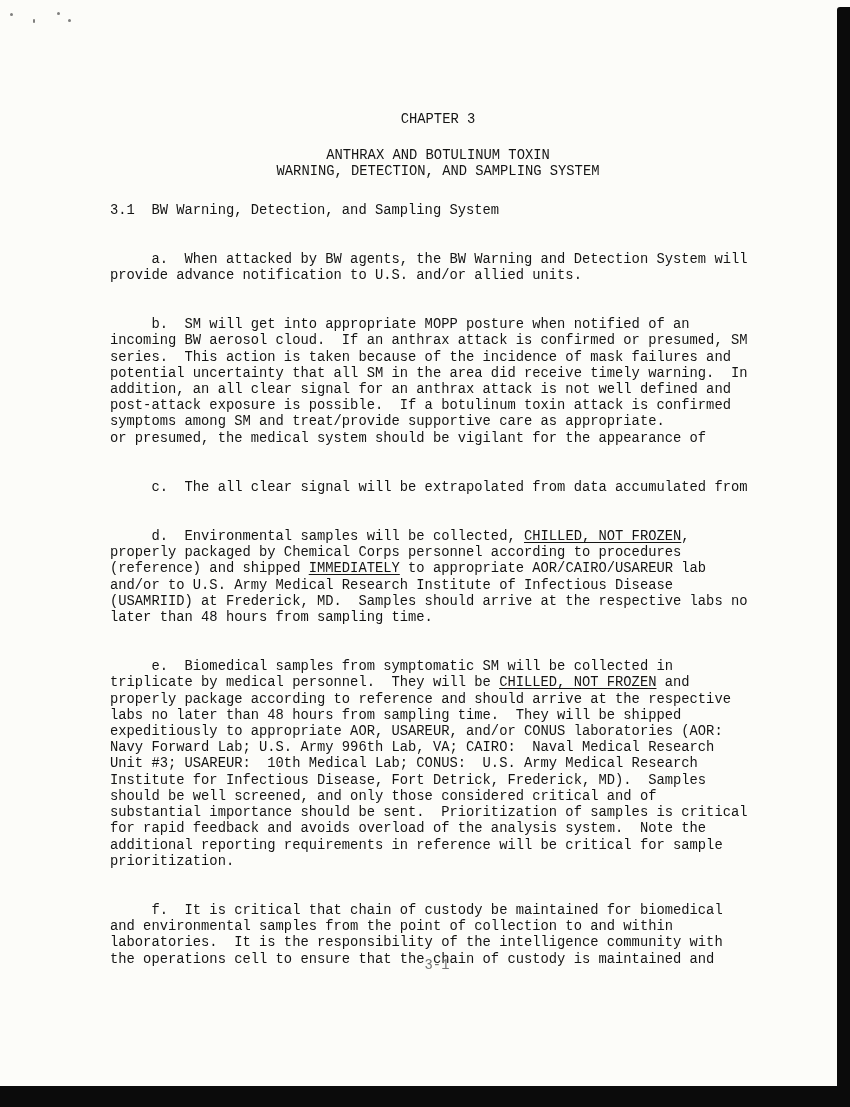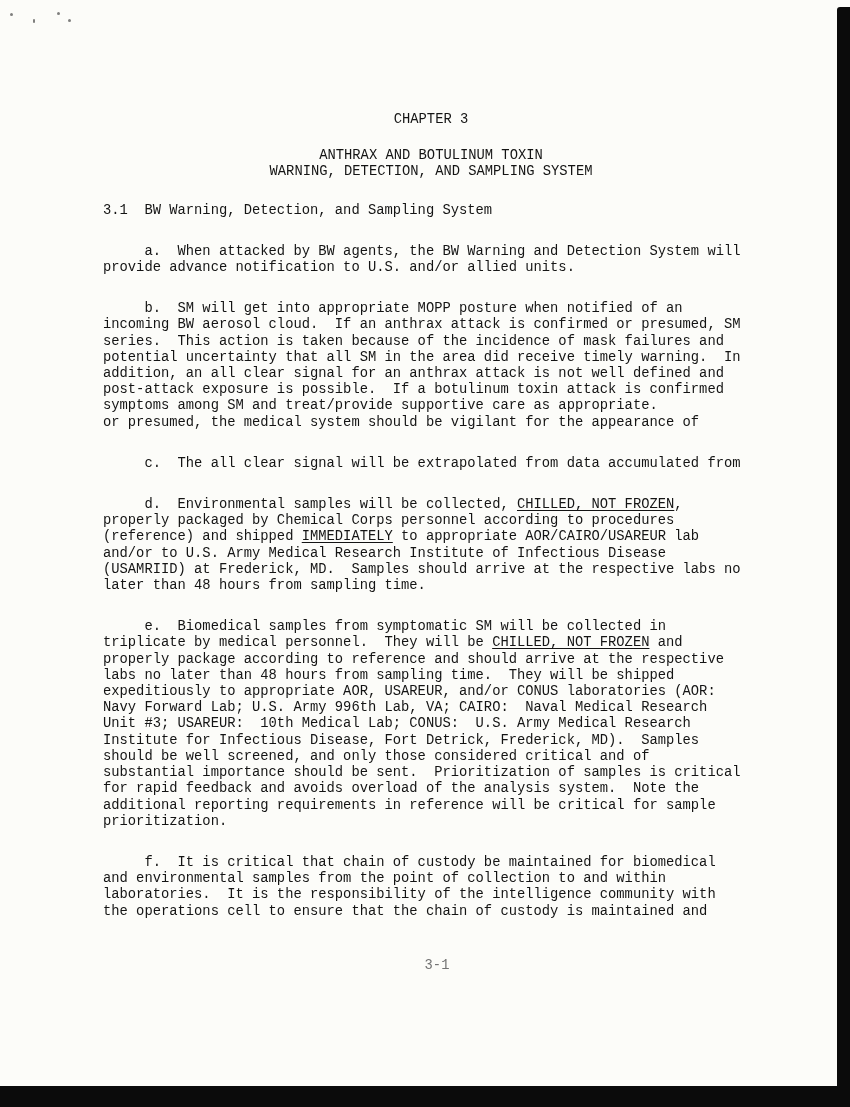--- a/index.html
+++ b/index.html
@@ -7,31 +7,31 @@
   body {
     position:relative;
     width:850px; height:1107px;
     background:#fcfcf9;
     overflow:hidden;
     font-family:"Liberation Mono","DejaVu Sans Mono",monospace;
     color:#141414;
   }
   .content {
     position:absolute;
-    left:103px; top:112px;
+    left:110px; top:112px;
     width:656px;
     font-size:13.8px;
     line-height:16.2px;
     font-weight:500;
   }
   .center { text-align:center; white-space:pre; }
   .line { white-space:pre; }
   .title-block { margin-top:20px; }
   .section-heading { margin-top:22px; }
-  .para { margin-top:25px; }
+  .para { margin-top:33px; }
   .u { text-decoration:underline; text-underline-offset:2px; }
   .page-number {
     position:absolute;
     left:109px; top:958px;
     width:656px;
     text-align:center;
     font-size:13.8px;
     color:#737373;
   }
   .scan-bar-right {

